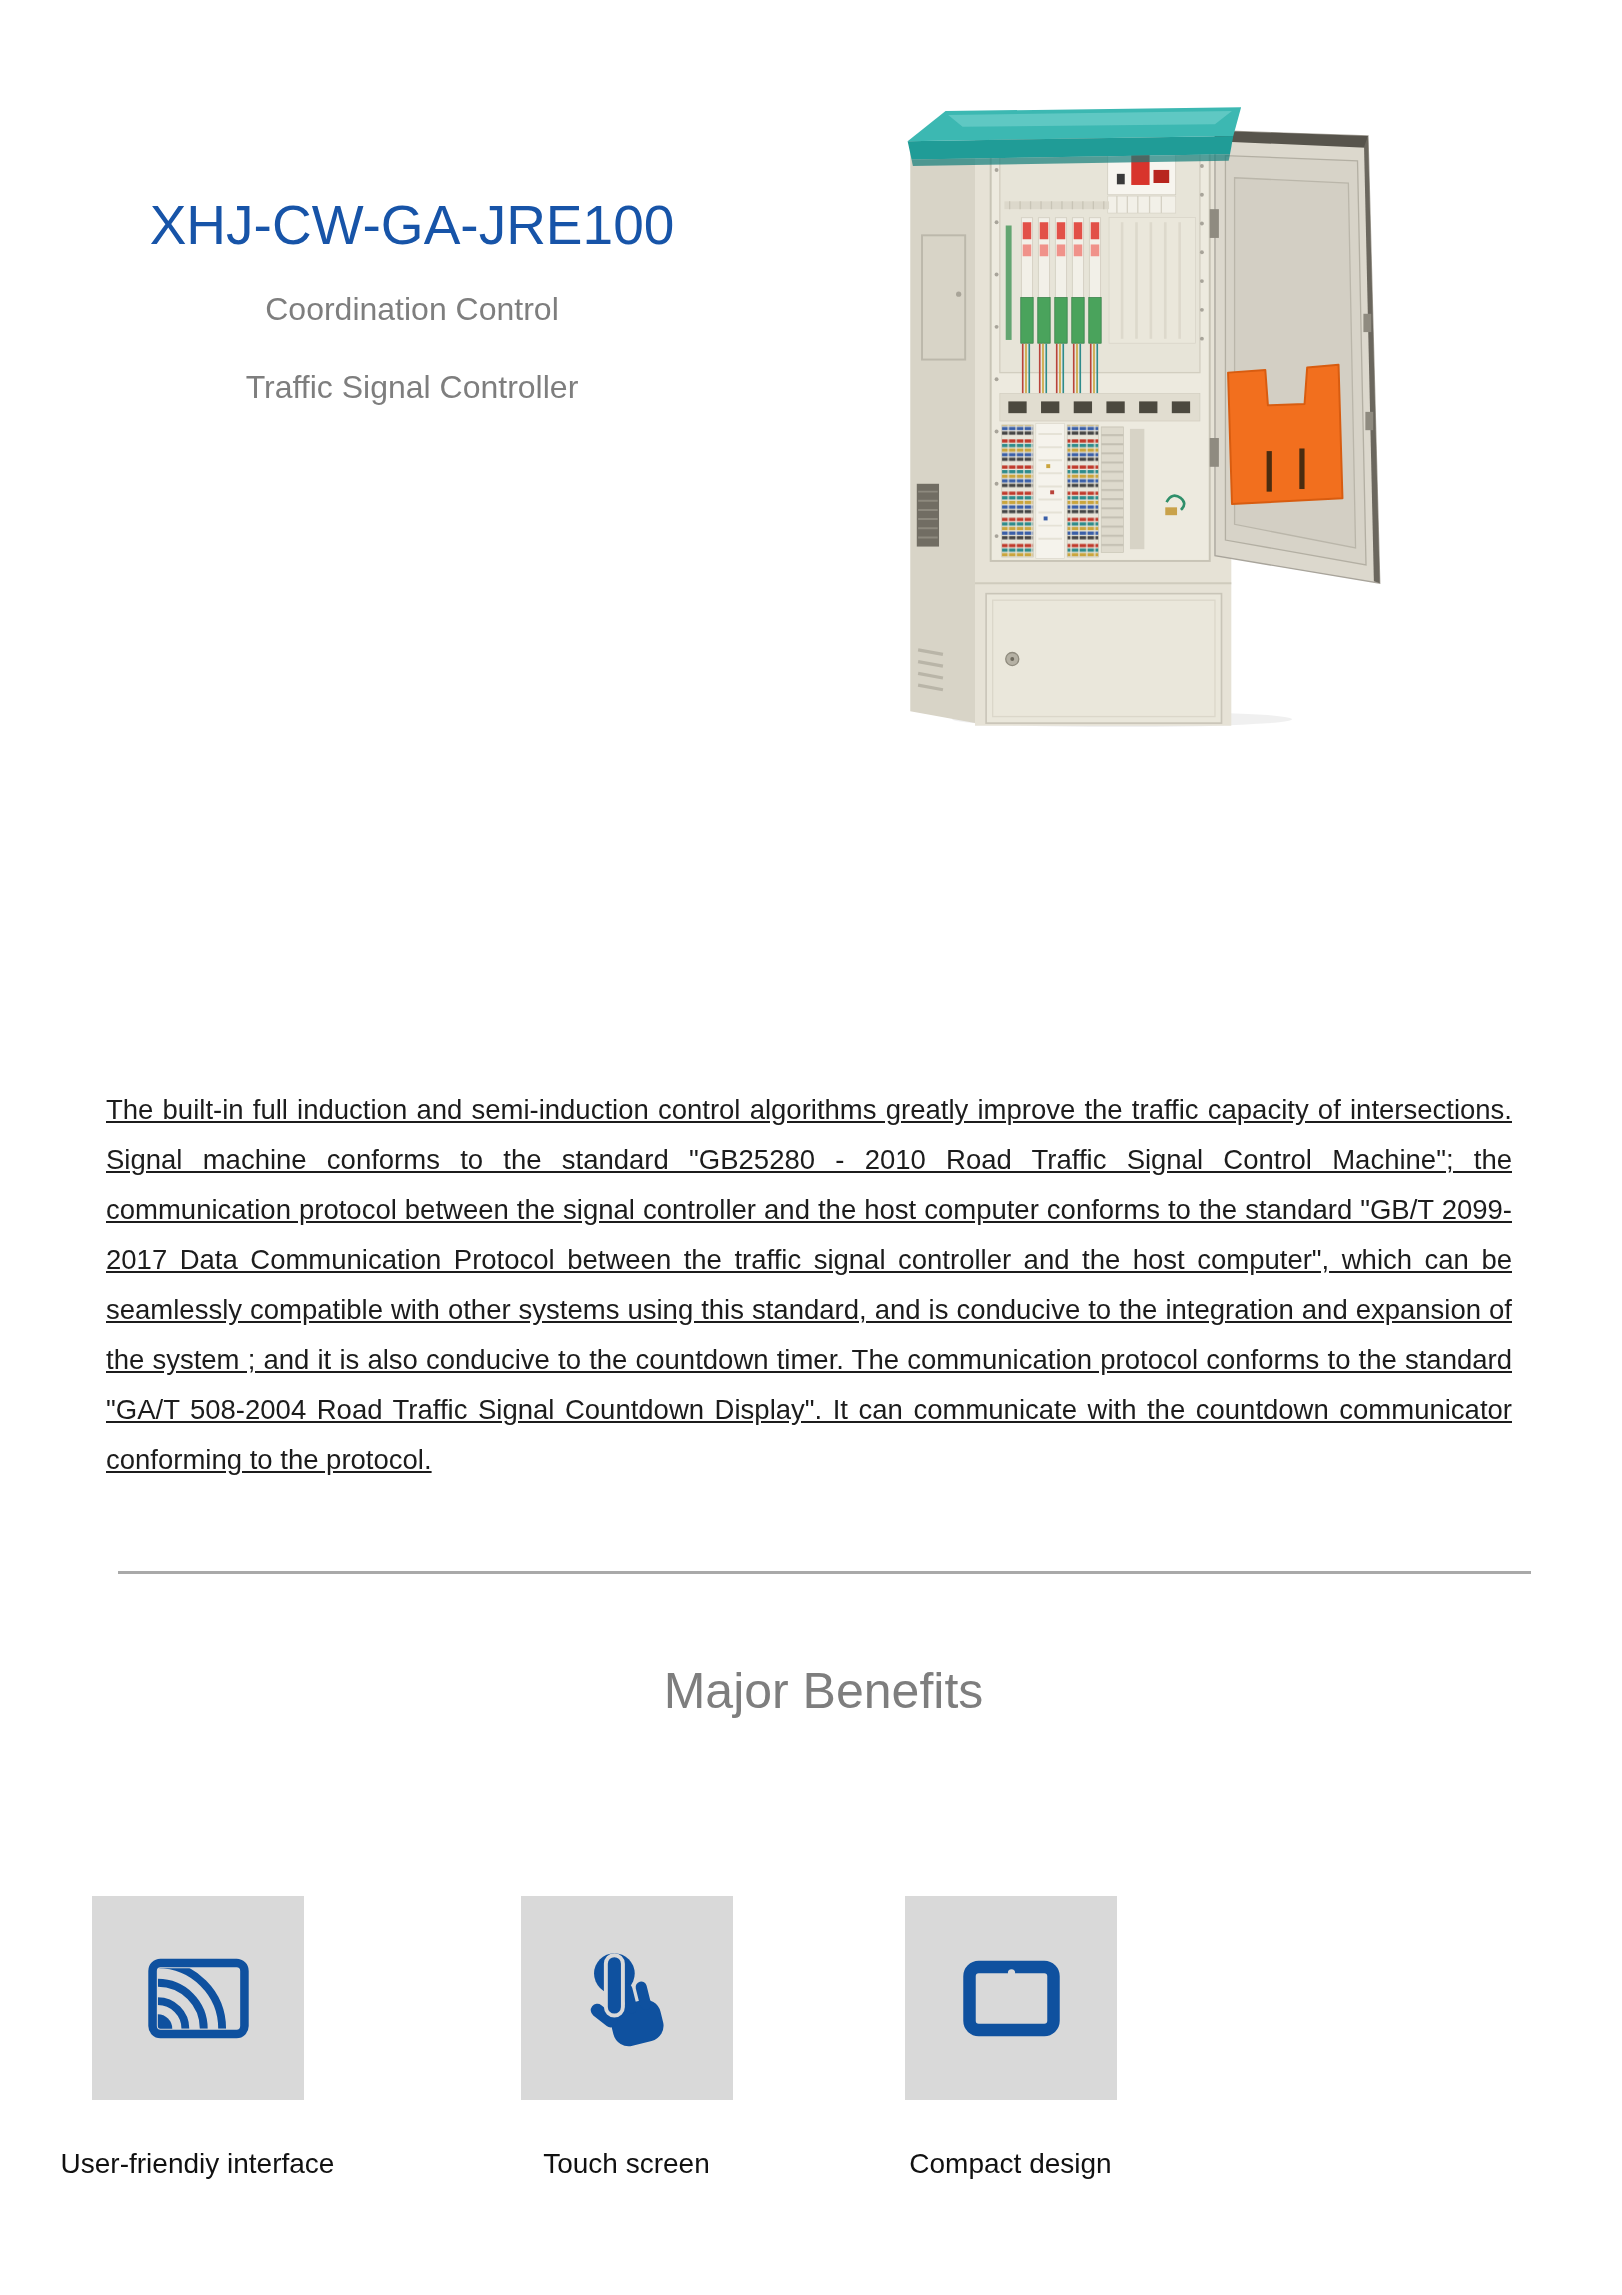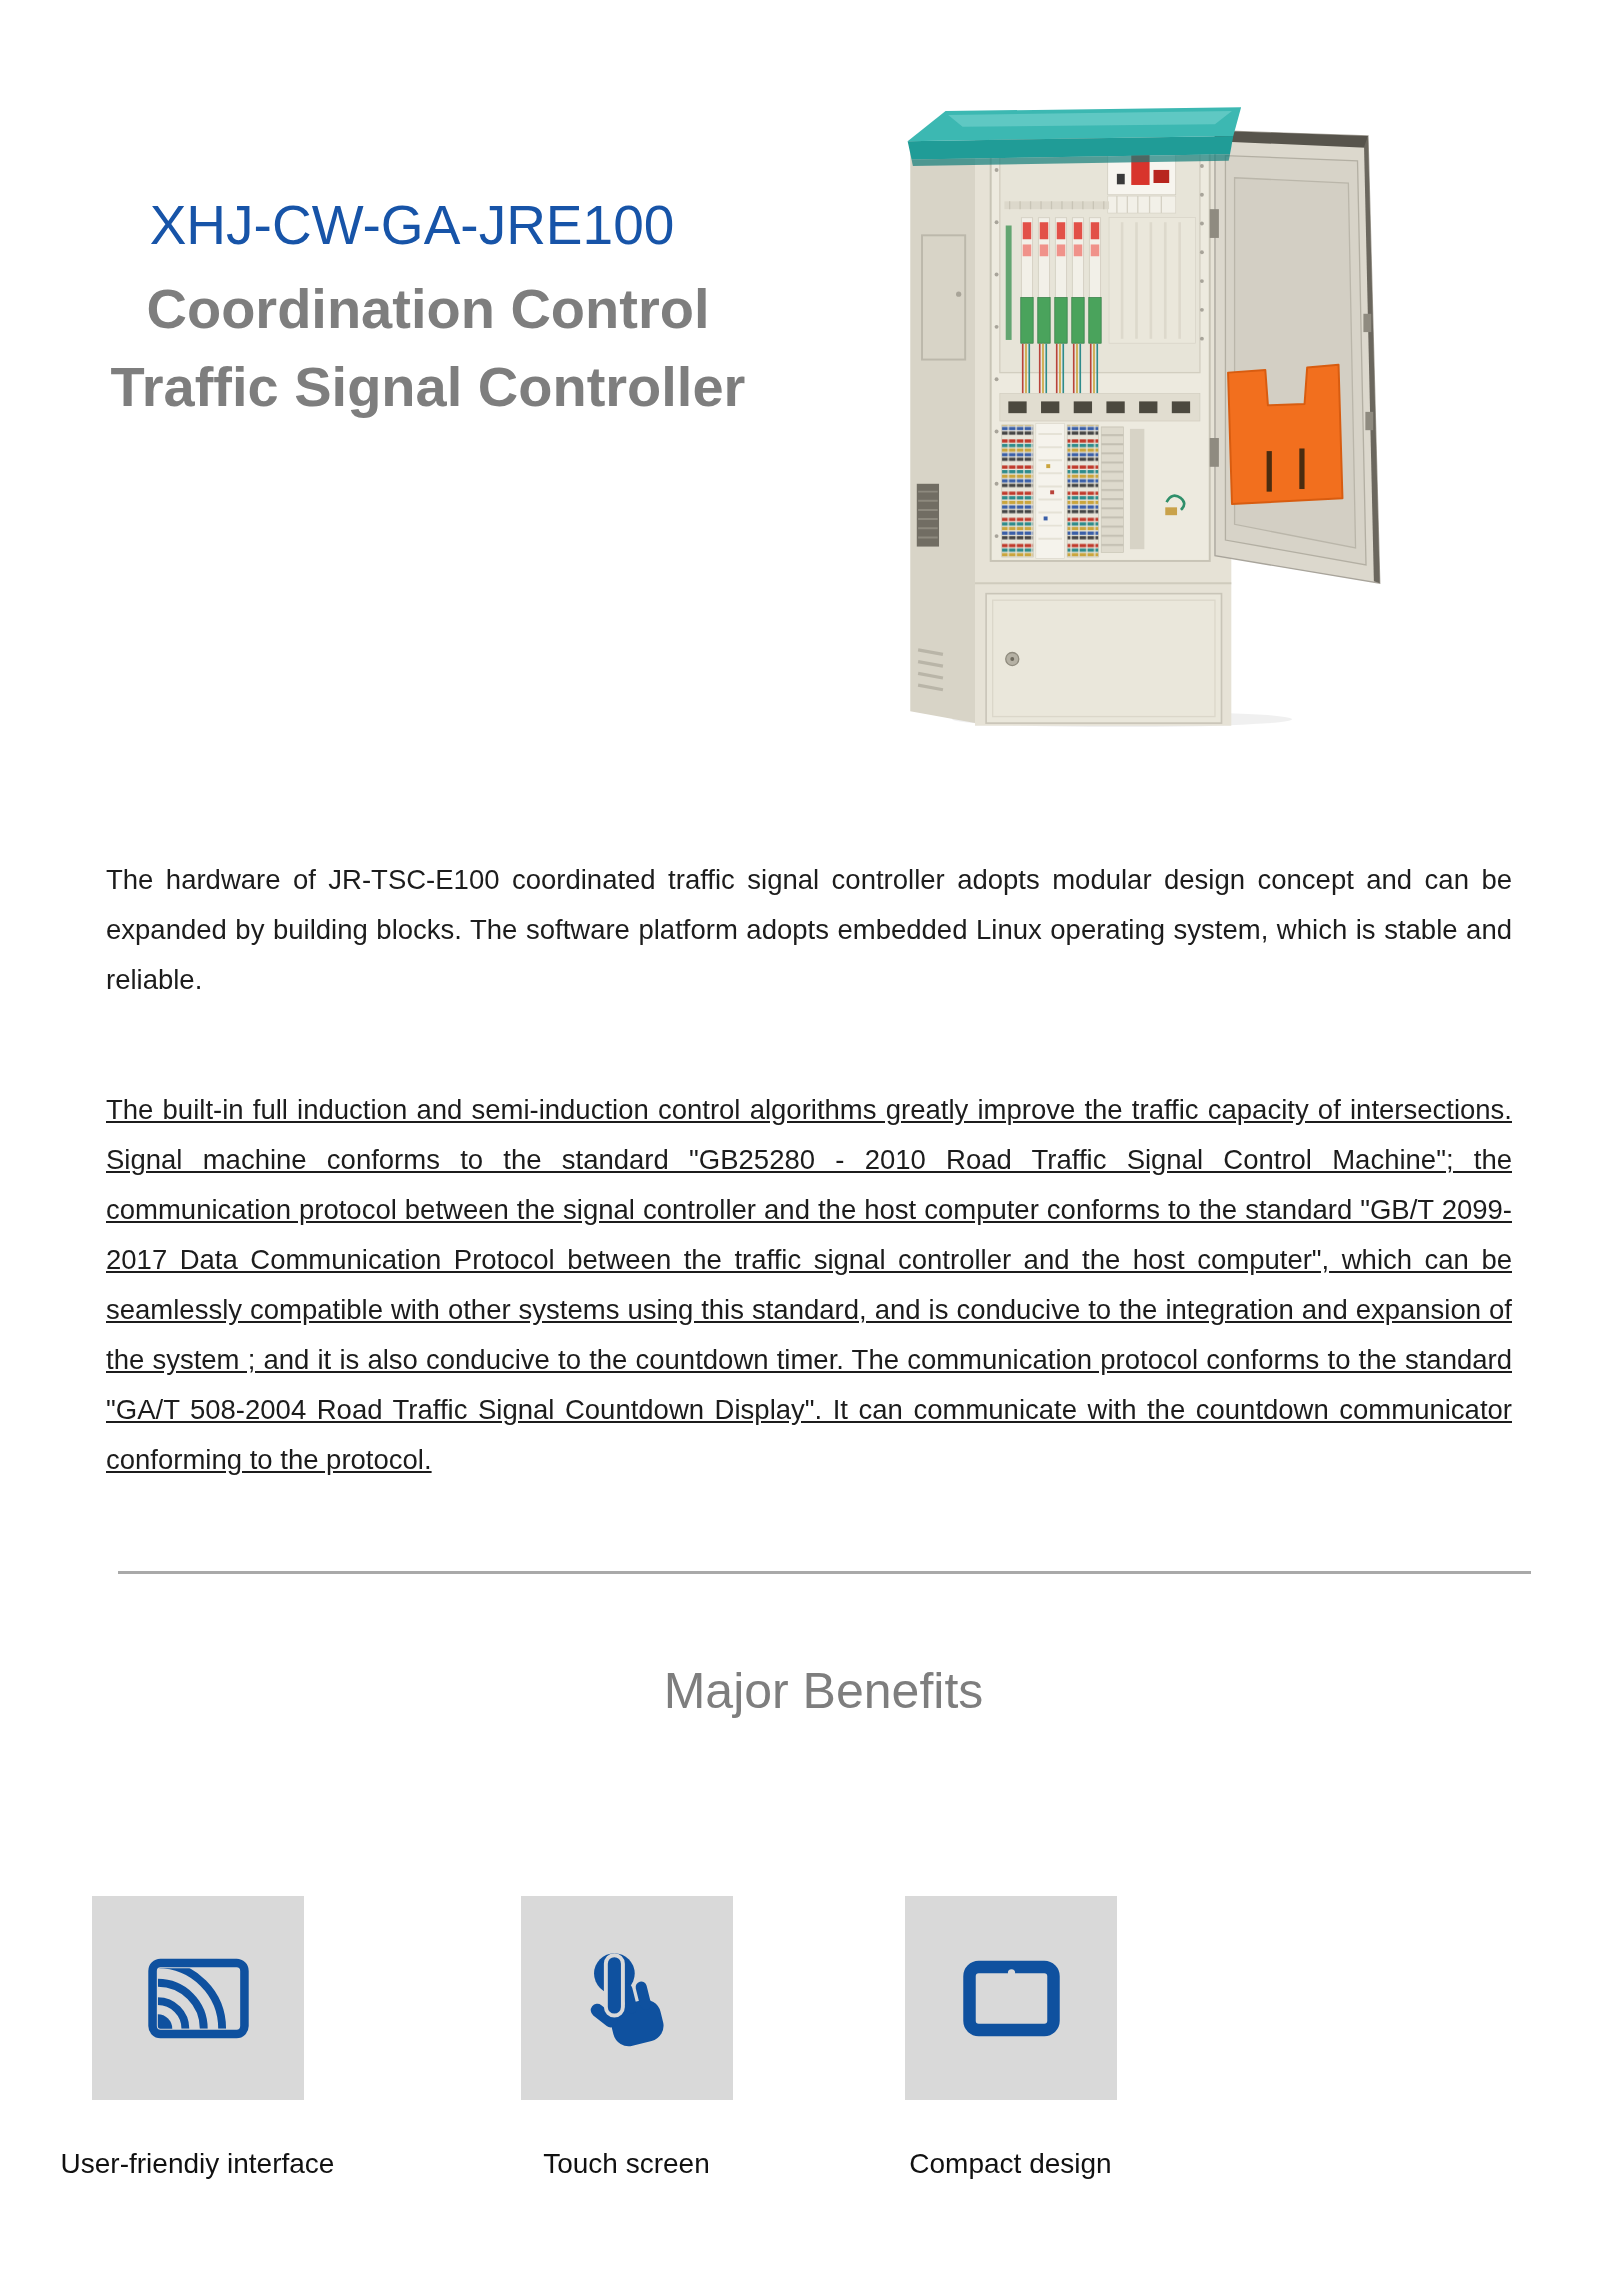--- a/index.html
+++ b/index.html
@@ -21,22 +21,22 @@
   .page{position:absolute;inset:0;background:#ffffff;overflow:hidden;padding-left:36px;}
 
   
   .title-block{position:absolute;left:85px;top:0;width:654px;text-align:center;}
   .product-title{
     position:absolute;left:0;top:194px;width:100%;
     font-size:55px;font-weight:400;line-height:62px;letter-spacing:0;
     color:var(--title-blue,#1754a8);white-space:nowrap;
   }
   .product-subtitle{
-    position:absolute;left:16px;width:100%;
-    font-size:56px;font-weight:700;line-height:52px;
+    position:absolute;left:0;width:100%;
+    font-size:32px;font-weight:400;line-height:52px;
     color:var(--subtitle-gray,#7e7e7e);white-space:nowrap;
   }
   .subtitle-1{top:283px;}
   .subtitle-2{top:361px;}
 
   
   .product-figure{position:absolute;left:906px;top:98px;width:478px;height:631px;}
   .product-figure svg{width:100%;height:100%;display:block;}
 
   
@@ -248,21 +248,20 @@
       <rect x="699" y="330" width="12" height="28" fill="#8f8b80"></rect>
       <rect x="702" y="480" width="12" height="28" fill="#8f8b80"></rect>
 
       <polygon points="2,66 60,20 512,14 500,58" fill="#3cb8b2"></polygon>
       <polygon points="2,66 500,58 495,86 8,94" fill="#209c97"></polygon>
       <polygon points="8,94 495,86 493,96 10,104" fill="#137e7a" opacity="0.7"></polygon>
       <polygon points="64,26 498,20 472,40 86,44" fill="#8adcd7" opacity="0.45"></polygon>
     </svg>
   </figure>
 
-  <p class="desc desc-1">The hardware of JR-TSC-E100 coordinated traffic signal controller adopts modular design concept and can be expanded by building blocks. The software platform adopts embedded Linux operating system, which is stable and reliable.</p>
   <p class="desc desc-2">The built-in full induction and semi-induction control algorithms greatly improve the traffic capacity of intersections. Signal machine conforms to the standard "GB25280 - 2010 Road Traffic Signal Control Machine"; the communication protocol between the signal controller and the host computer conforms to the standard "GB/T 2099-2017 Data Communication Protocol between the traffic signal controller and the host computer", which can be seamlessly compatible with other systems using this standard, and is conducive to the integration and expansion of the system ; and it is also conducive to the countdown timer. The communication protocol conforms to the standard "GA/T 508-2004 Road Traffic Signal Countdown Display". It can communicate with the countdown communicator conforming to the protocol.</p>
 
   <div class="divider"></div>
 
   <h2 class="benefits-heading">Major Benefits</h2>
 
   <div class="benefit benefit-0">
     <div class="benefit-box">
       <svg viewBox="0 0 160 160">
         <defs>

